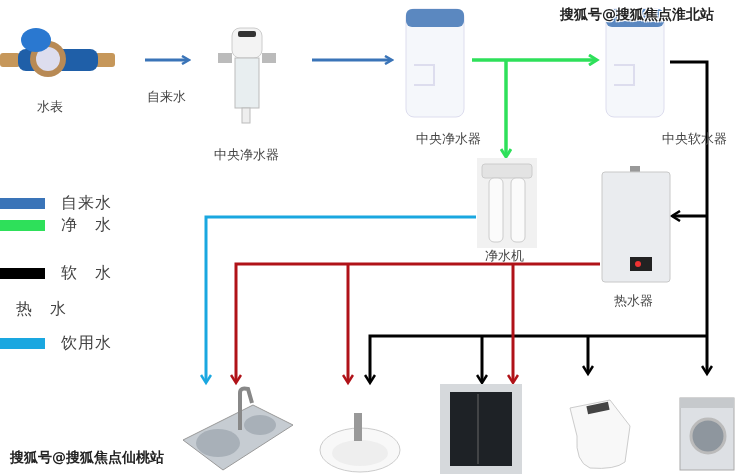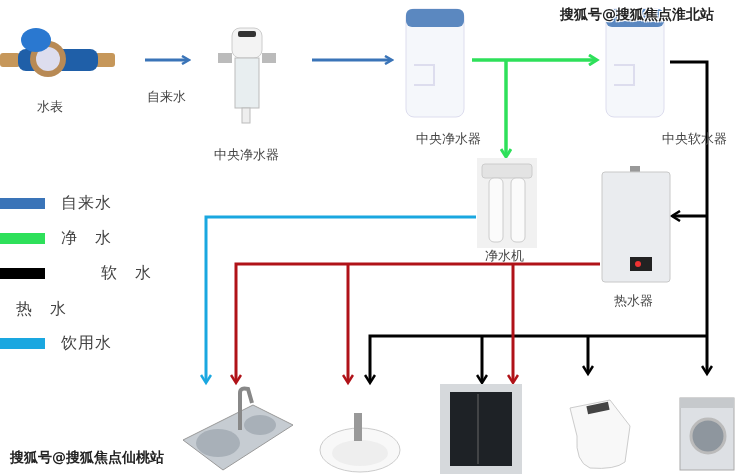--- a/index.html
+++ b/index.html
@@ -128,25 +128,25 @@
   <rect x="2" y="2" width="54" height="72" fill="#dde0e4" stroke="#aaa"></rect>
   <rect x="2" y="2" width="54" height="10" fill="#c6c9cc"></rect>
   <circle cx="30" cy="40" r="17" fill="#8e969e" stroke="#bbb" stroke-width="3"></circle>
 </svg>
 
 <div>
   <div class="legend-item" style="top:194px;">
     <div class="legend-swatch" style="background:#3a74b8"></div>
     <div class="legend-text">自来水</div>
   </div>
-  <div class="legend-item" style="top:229px;justify-content:flex-end;">
+  <div class="legend-item" style="top:216px;justify-content:flex-end;">
     <div class="legend-swatch" style="background:#2ee05a"></div>
     <div class="legend-text">净　水</div>
   </div>
-  <div class="legend-item" style="top:264px;gap:40px;">
+  <div class="legend-item" style="top:264px;">
     <div class="legend-swatch" style="background:#000"></div>
     <div class="legend-text">软　水</div>
   </div>
   <div class="legend-item" style="top:299px;flex-direction:column;">
     <div class="legend-swatch" style="background:#b01218"></div>
     <div class="legend-text">热　水</div>
   </div>
   <div class="legend-item" style="top:334px;text-align:right;">
     <div class="legend-swatch" style="background:#1aa7e0"></div>
     <div class="legend-text">饮用水</div>

